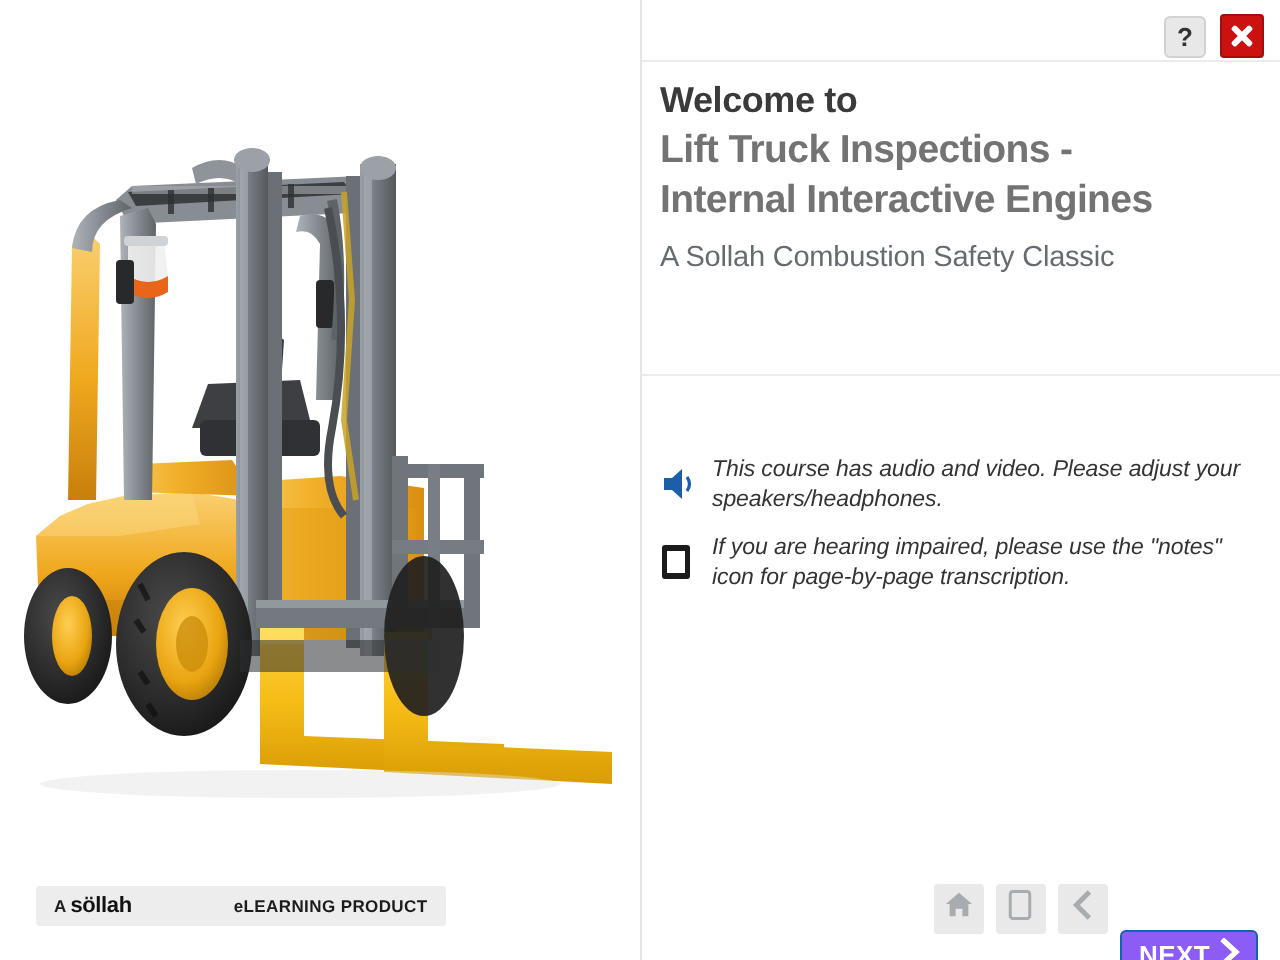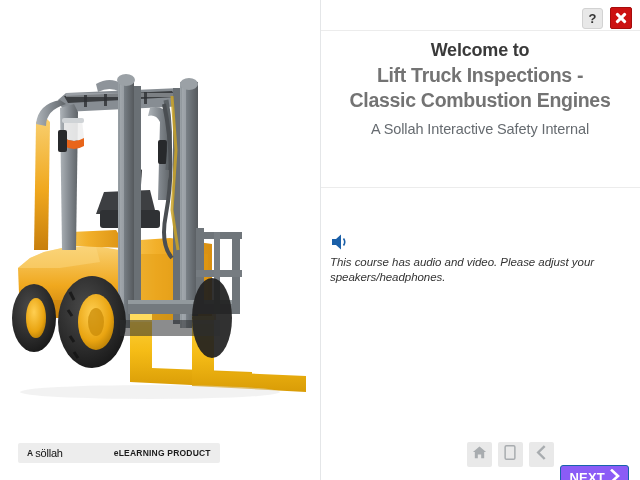--- a/index.html
+++ b/index.html
@@ -115,21 +115,20 @@
     width: 319px;
     height: 1px;
     background: #ececec;
   }
 
   #title-block {
     position: absolute;
     left: 9px;
     top: 38px;
     width: 300px;
-    text-align: center;
   }
   #welcome-label {
     font-size: 18px;
     font-weight: bold;
     color: #3a3a3a;
     line-height: 25px;
     letter-spacing: -0.2px;
   }
   .course-title-line {
     font-size: 19.5px;
@@ -168,21 +167,20 @@
   #notices {
     position: absolute;
     left: 9px;
     top: 228px;
     width: 300px;
   }
   .notice-row {
     display: flex;
     align-items: flex-start;
     margin-bottom: 9px;
-    flex-direction: column;
   }
   .notice-icon {
     width: 26px;
     min-width: 26px;
     height: 26px;
     display: flex;
     align-items: center;
     justify-content: flex-start;
     padding-top: 1px;
   }
@@ -208,21 +206,21 @@
     white-space: nowrap;
   }
   #footer-logo .lg-a {
     font-size: 8.5px;
     font-weight: bold;
     color: #1c1c1c;
     letter-spacing: 0.1px;
   }
   #footer-logo .lg-brand {
     font-size: 11px;
-    font-weight: normal;
+    font-weight: bold;
     color: #111111;
     letter-spacing: -0.2px;
     margin: 0 3px 0 2px;
   }
   #footer-logo .lg-suffix {
     font-size: 8.5px;
     font-weight: bold;
     color: #1c1c1c;
     letter-spacing: 0.2px;
     padding-left: 48px;
@@ -412,39 +410,48 @@
         <span class="x-bar a"></span>
         <span class="x-bar b"></span>
       </button>
     </div>
 
     <div id="header-rule"></div>
 
     <div id="title-block">
       <div id="welcome-label">Welcome to</div>
       <div class="course-title-line">Lift Truck Inspections -</div>
-      <div class="course-title-line">Classic Combustion Engines</div>
-      <div id="course-subtitle">A Sollah Interactive Safety Internal</div>
+      <div class="course-title-line">Internal Interactive Engines</div>
+      <div id="course-subtitle">A Sollah Combustion Safety Classic</div>
     </div>
 
 
     <div id="section-rule"></div>
 
     <div id="notices">
 
       <div class="notice-row">
         <span class="notice-icon">
           <svg width="20" height="18" viewBox="0 0 20 18" xmlns="http://www.w3.org/2000/svg">
             <path d="M2 6 H6 L11 1.5 V16.5 L6 12 H2 Z" fill="#1a5fa8"></path>
             <path d="M13.5 5.5 Q16 9 13.5 12.5" stroke="#1a5fa8" stroke-width="1.6" fill="none"></path>
           </svg>
         </span>
         <span class="notice-text">This course has audio and video. Please adjust your speakers/headphones.</span>
       </div>
 
+      <div class="notice-row">
+        <span class="notice-icon">
+          <svg width="16" height="20" viewBox="0 0 16 20" xmlns="http://www.w3.org/2000/svg">
+            <rect x="1" y="1.5" width="14" height="17" rx="1.5" fill="#1b1b1b"></rect>
+            <rect x="3.5" y="4.5" width="9" height="11" fill="#ffffff"></rect>
+          </svg>
+        </span>
+        <span class="notice-text">If you are hearing impaired, please use the "notes" icon for page-by-page transcription.</span>
+      </div>
 
     </div>
   </div>
 
   <div id="footer-logo">
     <span class="lg-a">A</span>
     <span class="lg-brand">söllah</span>
     <span class="lg-suffix">eLEARNING PRODUCT</span>
   </div>
 

